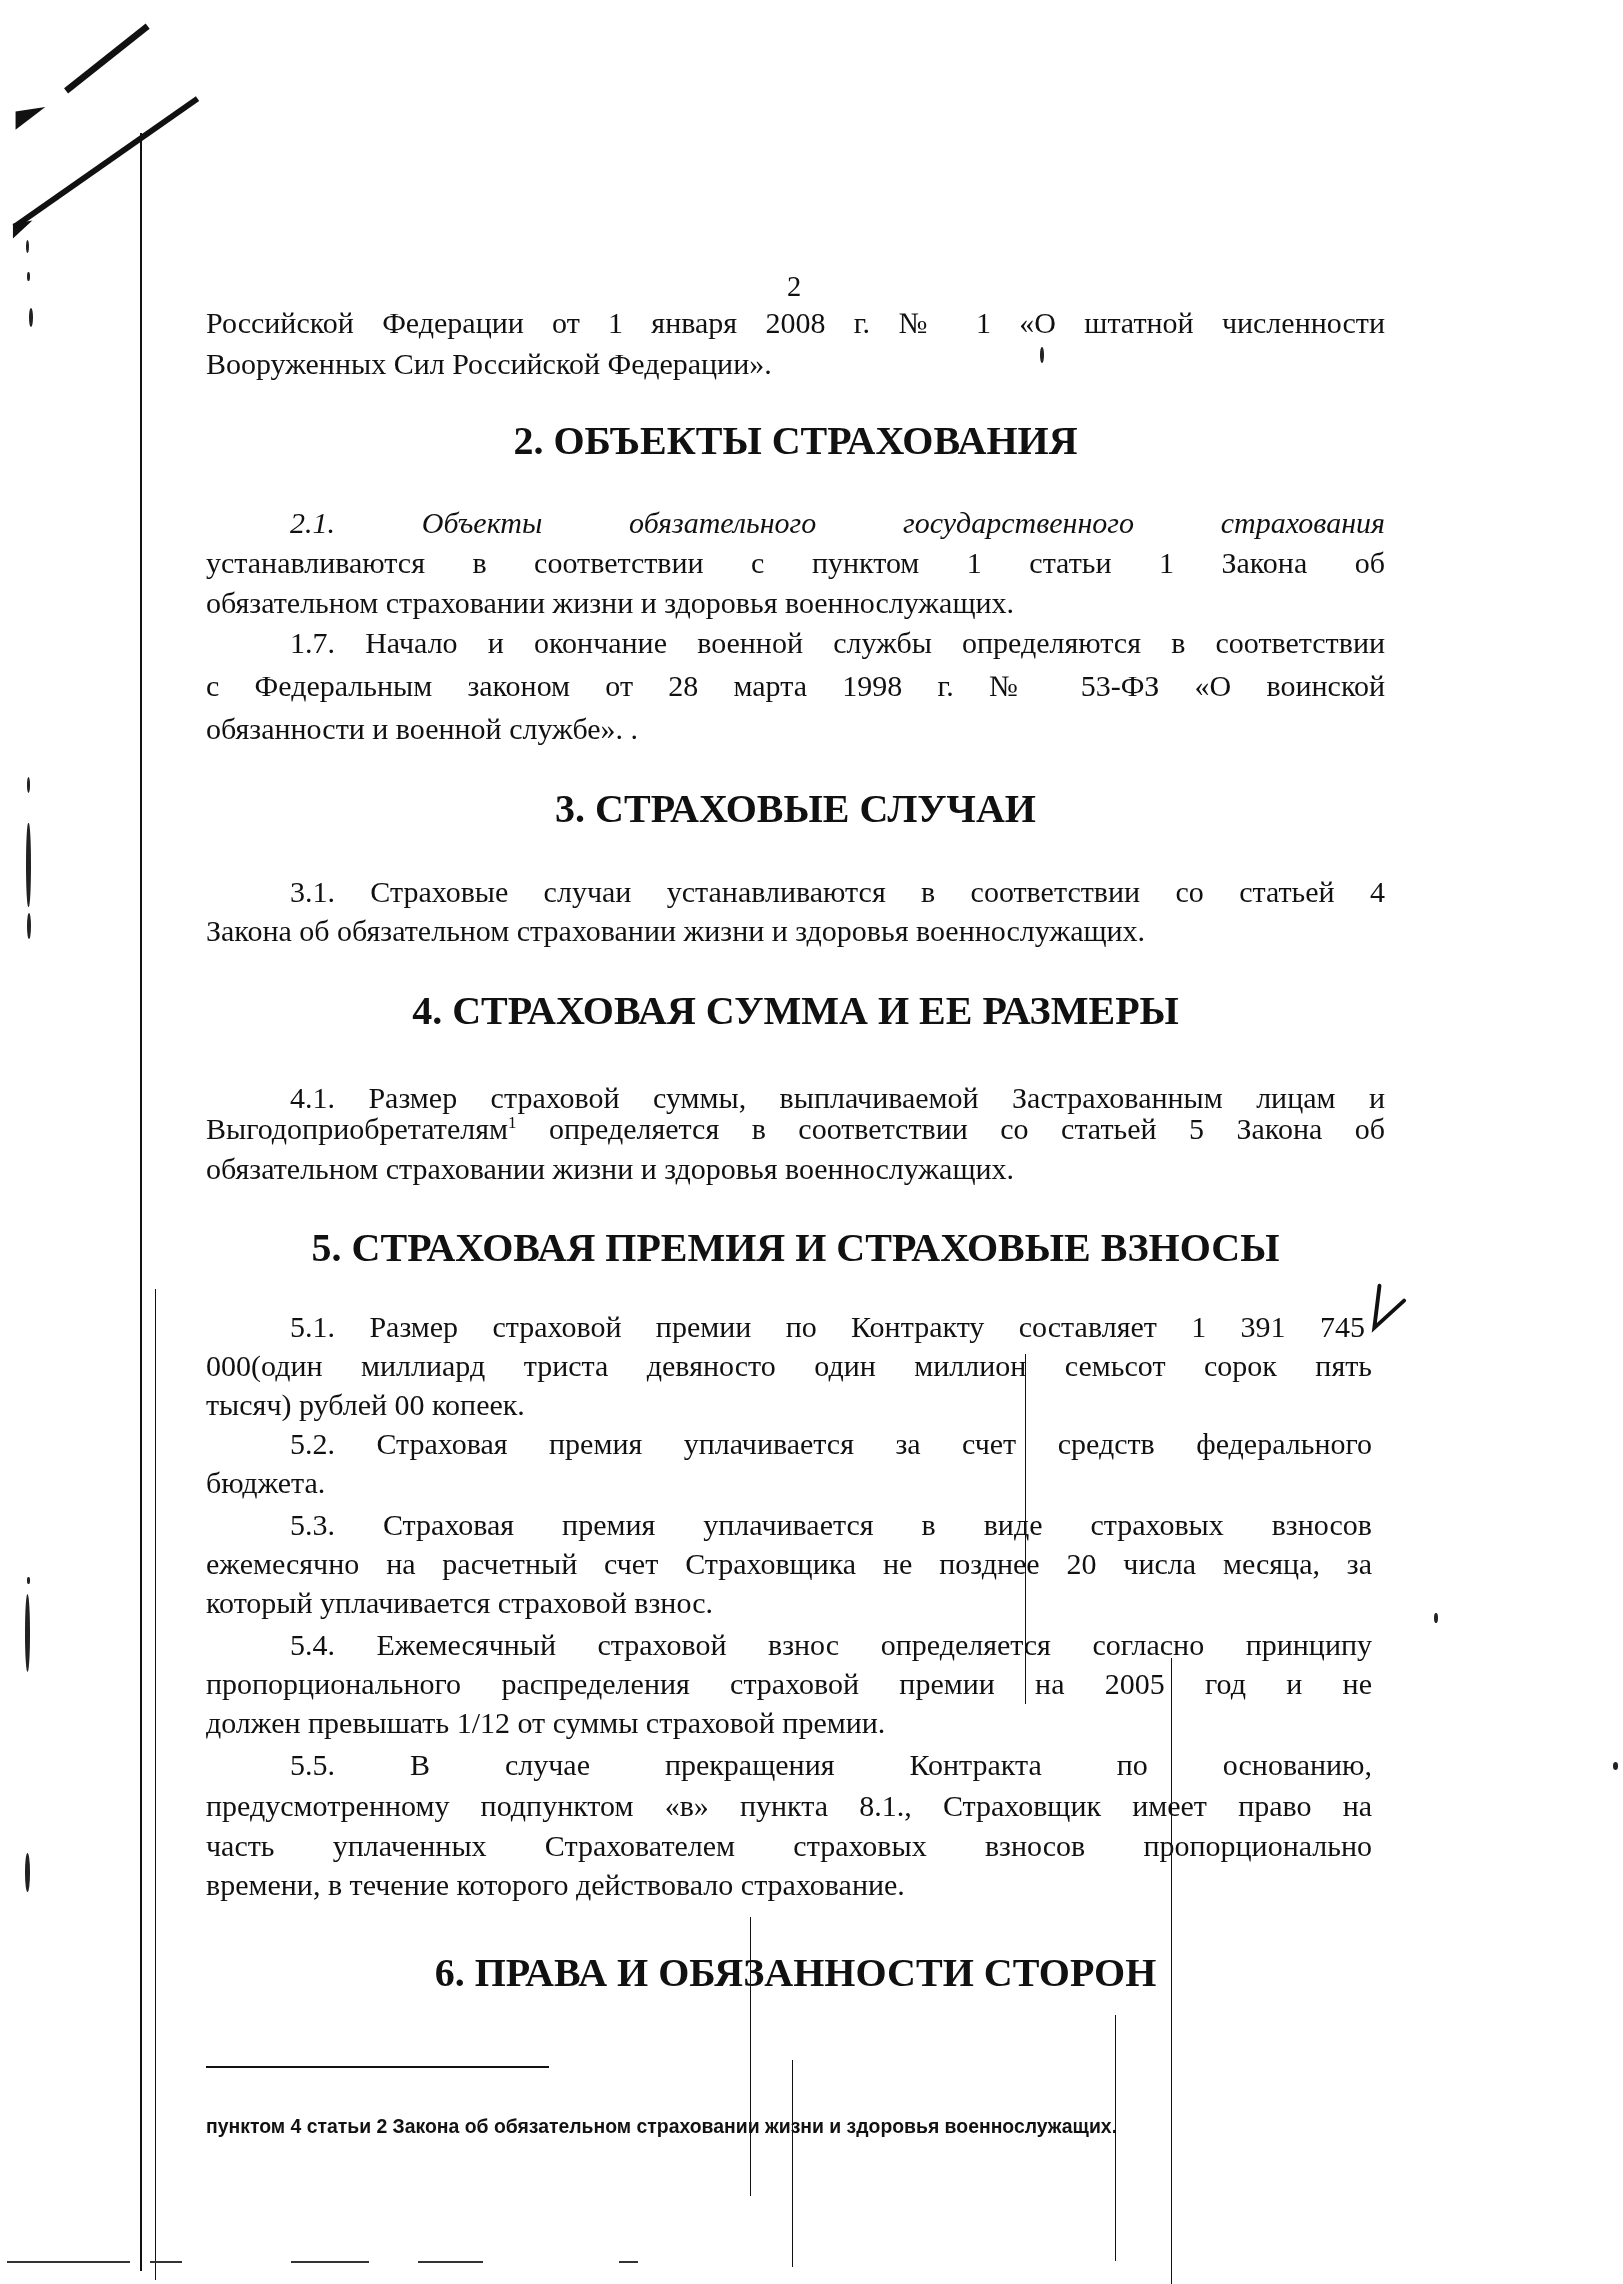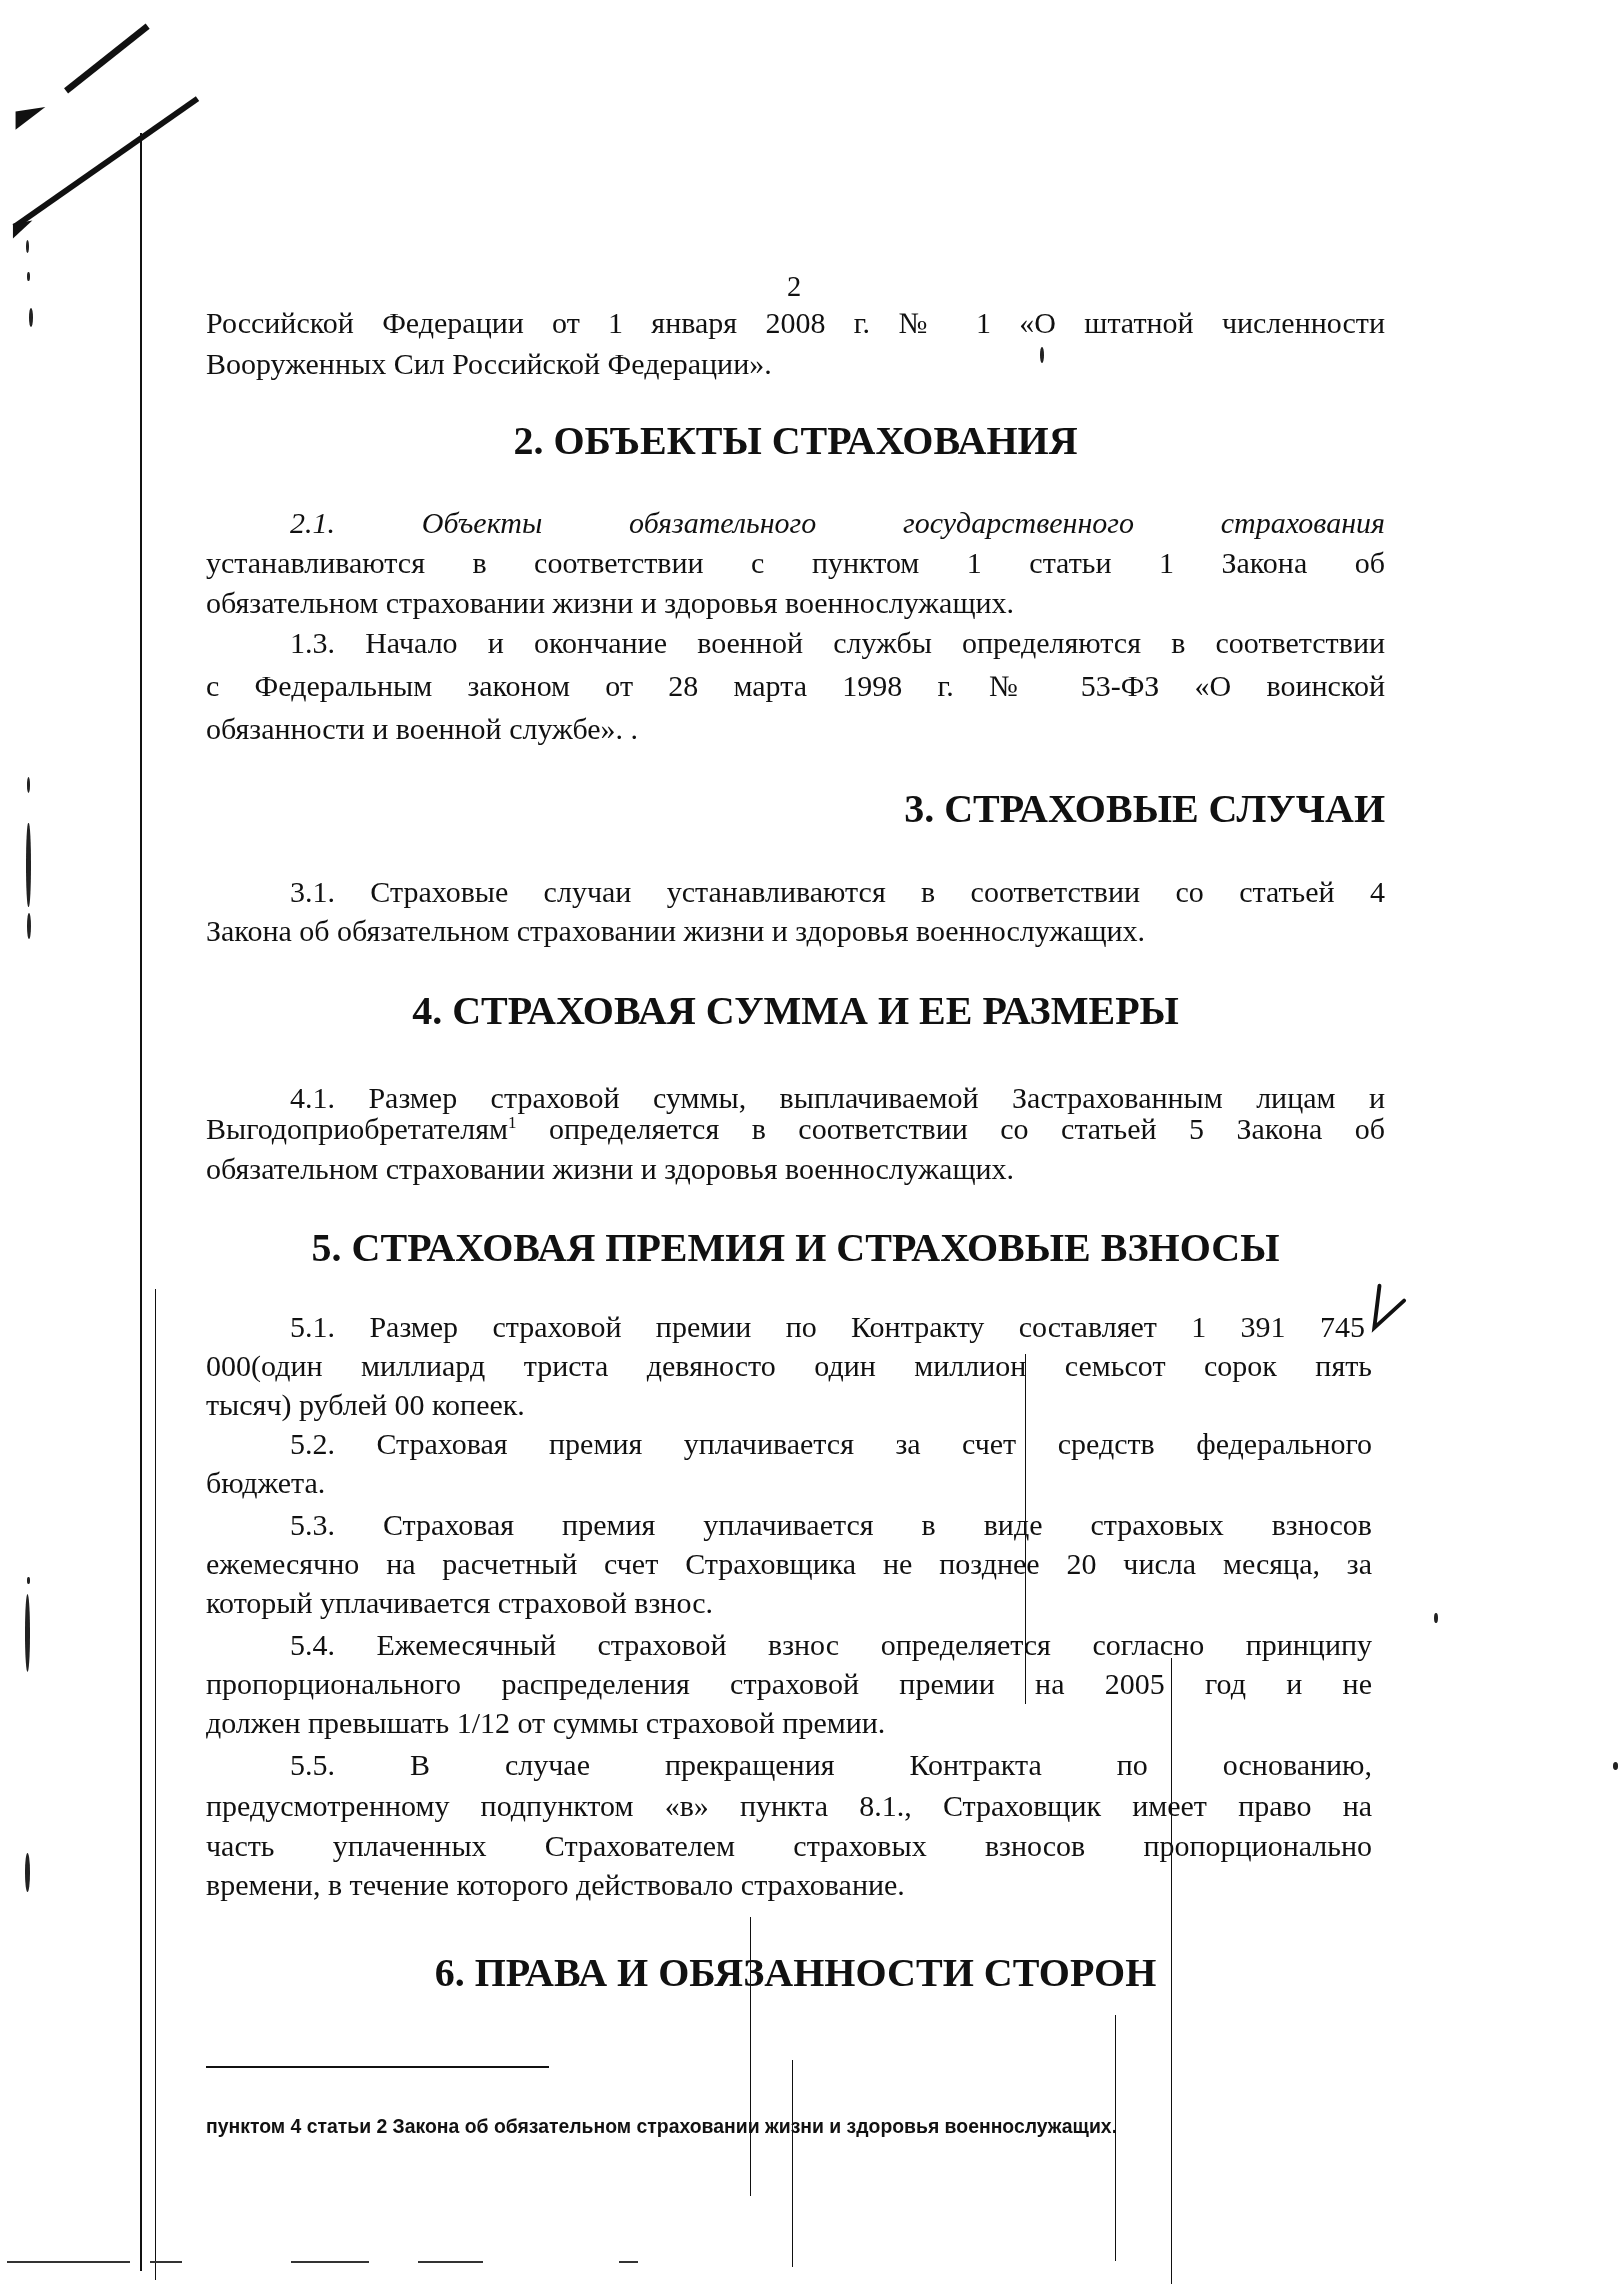--- a/index.html
+++ b/index.html
@@ -64,25 +64,25 @@
 
   <div class="pagenum serif">2</div>
 
   <div class="line serif" style="top:304px;">Российской Федерации от 1 января 2008 г. № 1 «О штатной численности</div>
   <div class="line serif last" style="top:345px;">Вооруженных Сил Российской Федерации».</div>
 
   <div class="heading serif" style="top:421px;">2. ОБЪЕКТЫ СТРАХОВАНИЯ</div>
   <div class="line serif indent" style="top:504px;font-style:italic;">2.1. Объекты обязательного государственного страхования</div>
   <div class="line serif" style="top:544px;">устанавливаются в соответствии с пунктом 1 статьи 1 Закона об</div>
   <div class="line serif last" style="top:584px;">обязательном страховании жизни и здоровья военнослужащих.</div>
-  <div class="line serif indent" style="top:624px;">1.3. Начало и окончание военной службы определяются в соответствии</div>
+  <div class="line serif indent" style="top:624px;">1.7. Начало и окончание военной службы определяются в соответствии</div>
   <div class="line serif" style="top:667px;">с Федеральным законом от 28 марта 1998 г. № 53-ФЗ «О воинской</div>
   <div class="line serif last" style="top:710px;">обязанности и военной службе». .</div>
 
-  <div class="heading serif" style="top:789px;text-align:right;">3. СТРАХОВЫЕ СЛУЧАИ</div>
+  <div class="heading serif" style="top:789px;">3. СТРАХОВЫЕ СЛУЧАИ</div>
   <div class="line serif indent" style="top:873px;">3.1. Страховые случаи устанавливаются в соответствии со статьей 4</div>
   <div class="line serif last" style="top:912px;">Закона об обязательном страховании жизни и здоровья военнослужащих.</div>
 
   <div class="heading serif" style="top:991px;">4. СТРАХОВАЯ СУММА И ЕЕ РАЗМЕРЫ</div>
   <div class="line serif indent" style="top:1070px;margin-top:9px;">4.1. Размер страховой суммы, выплачиваемой Застрахованным лицам и</div>
   <div class="line serif" style="top:1110px;">
     <span>Выгодоприобретателям</span><span class="sup">1</span><span> определяется в соответствии со статьей 5 Закона об</span>
   </div>
   <div class="line serif last" style="top:1150px;">обязательном страховании жизни и здоровья военнослужащих.</div>
 

